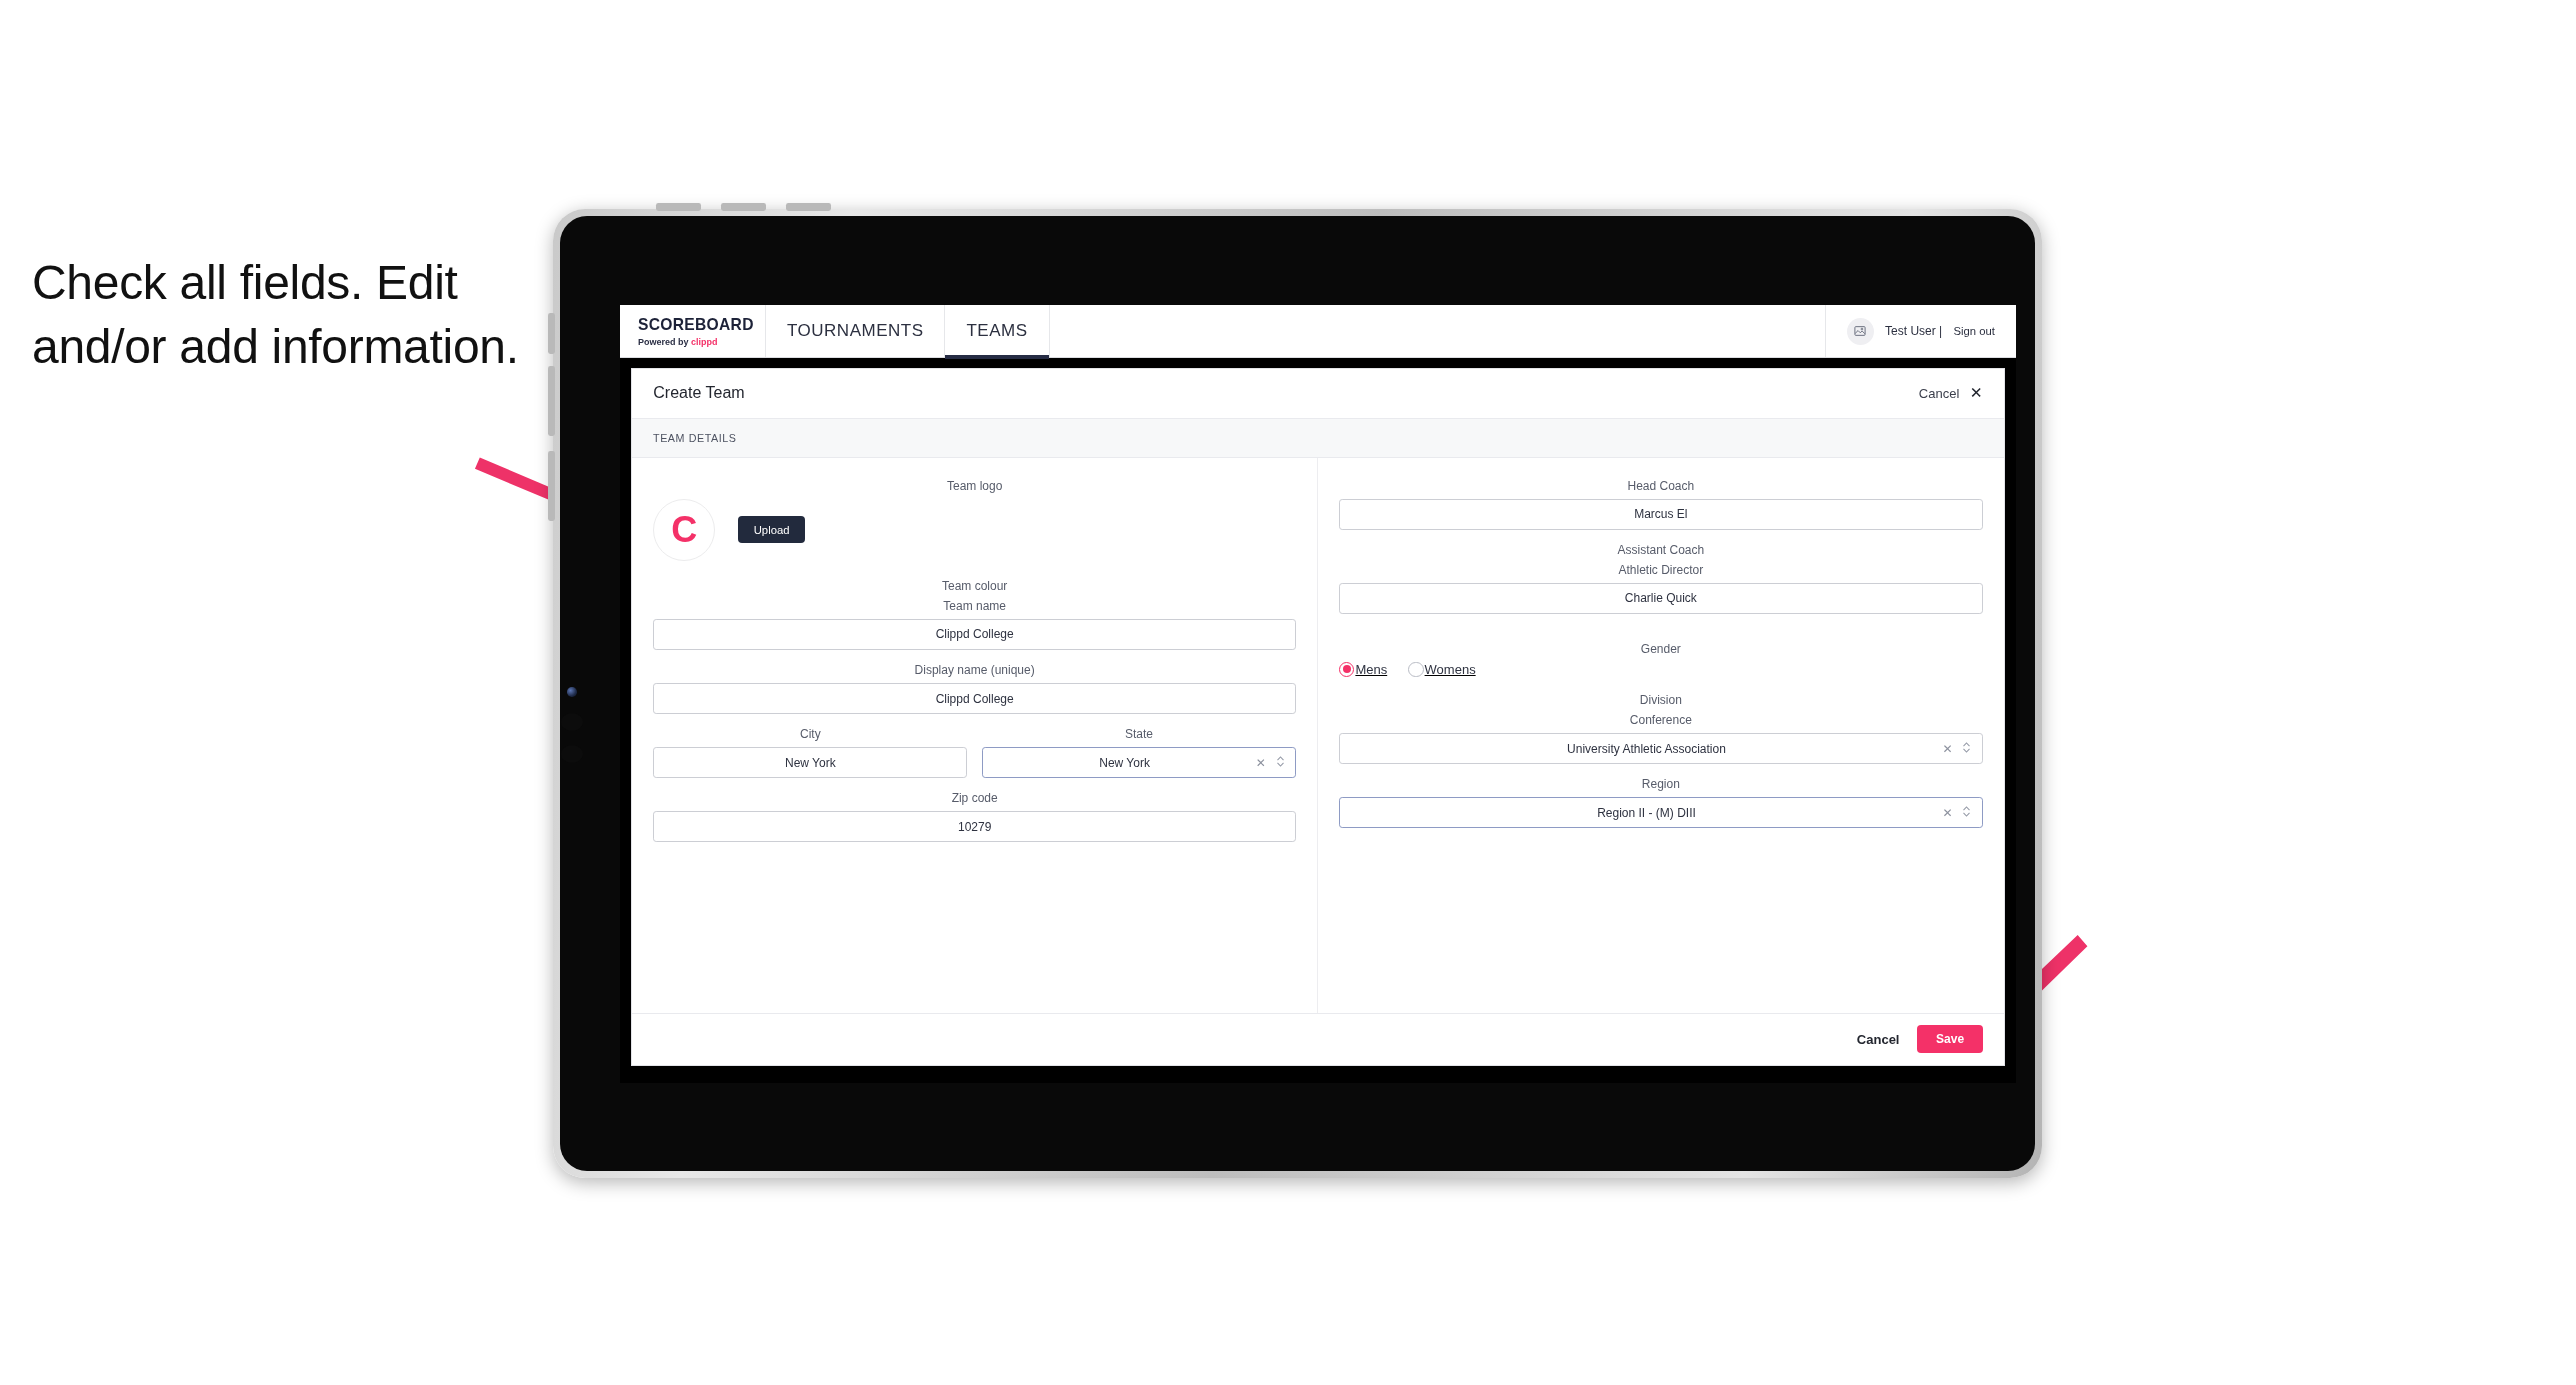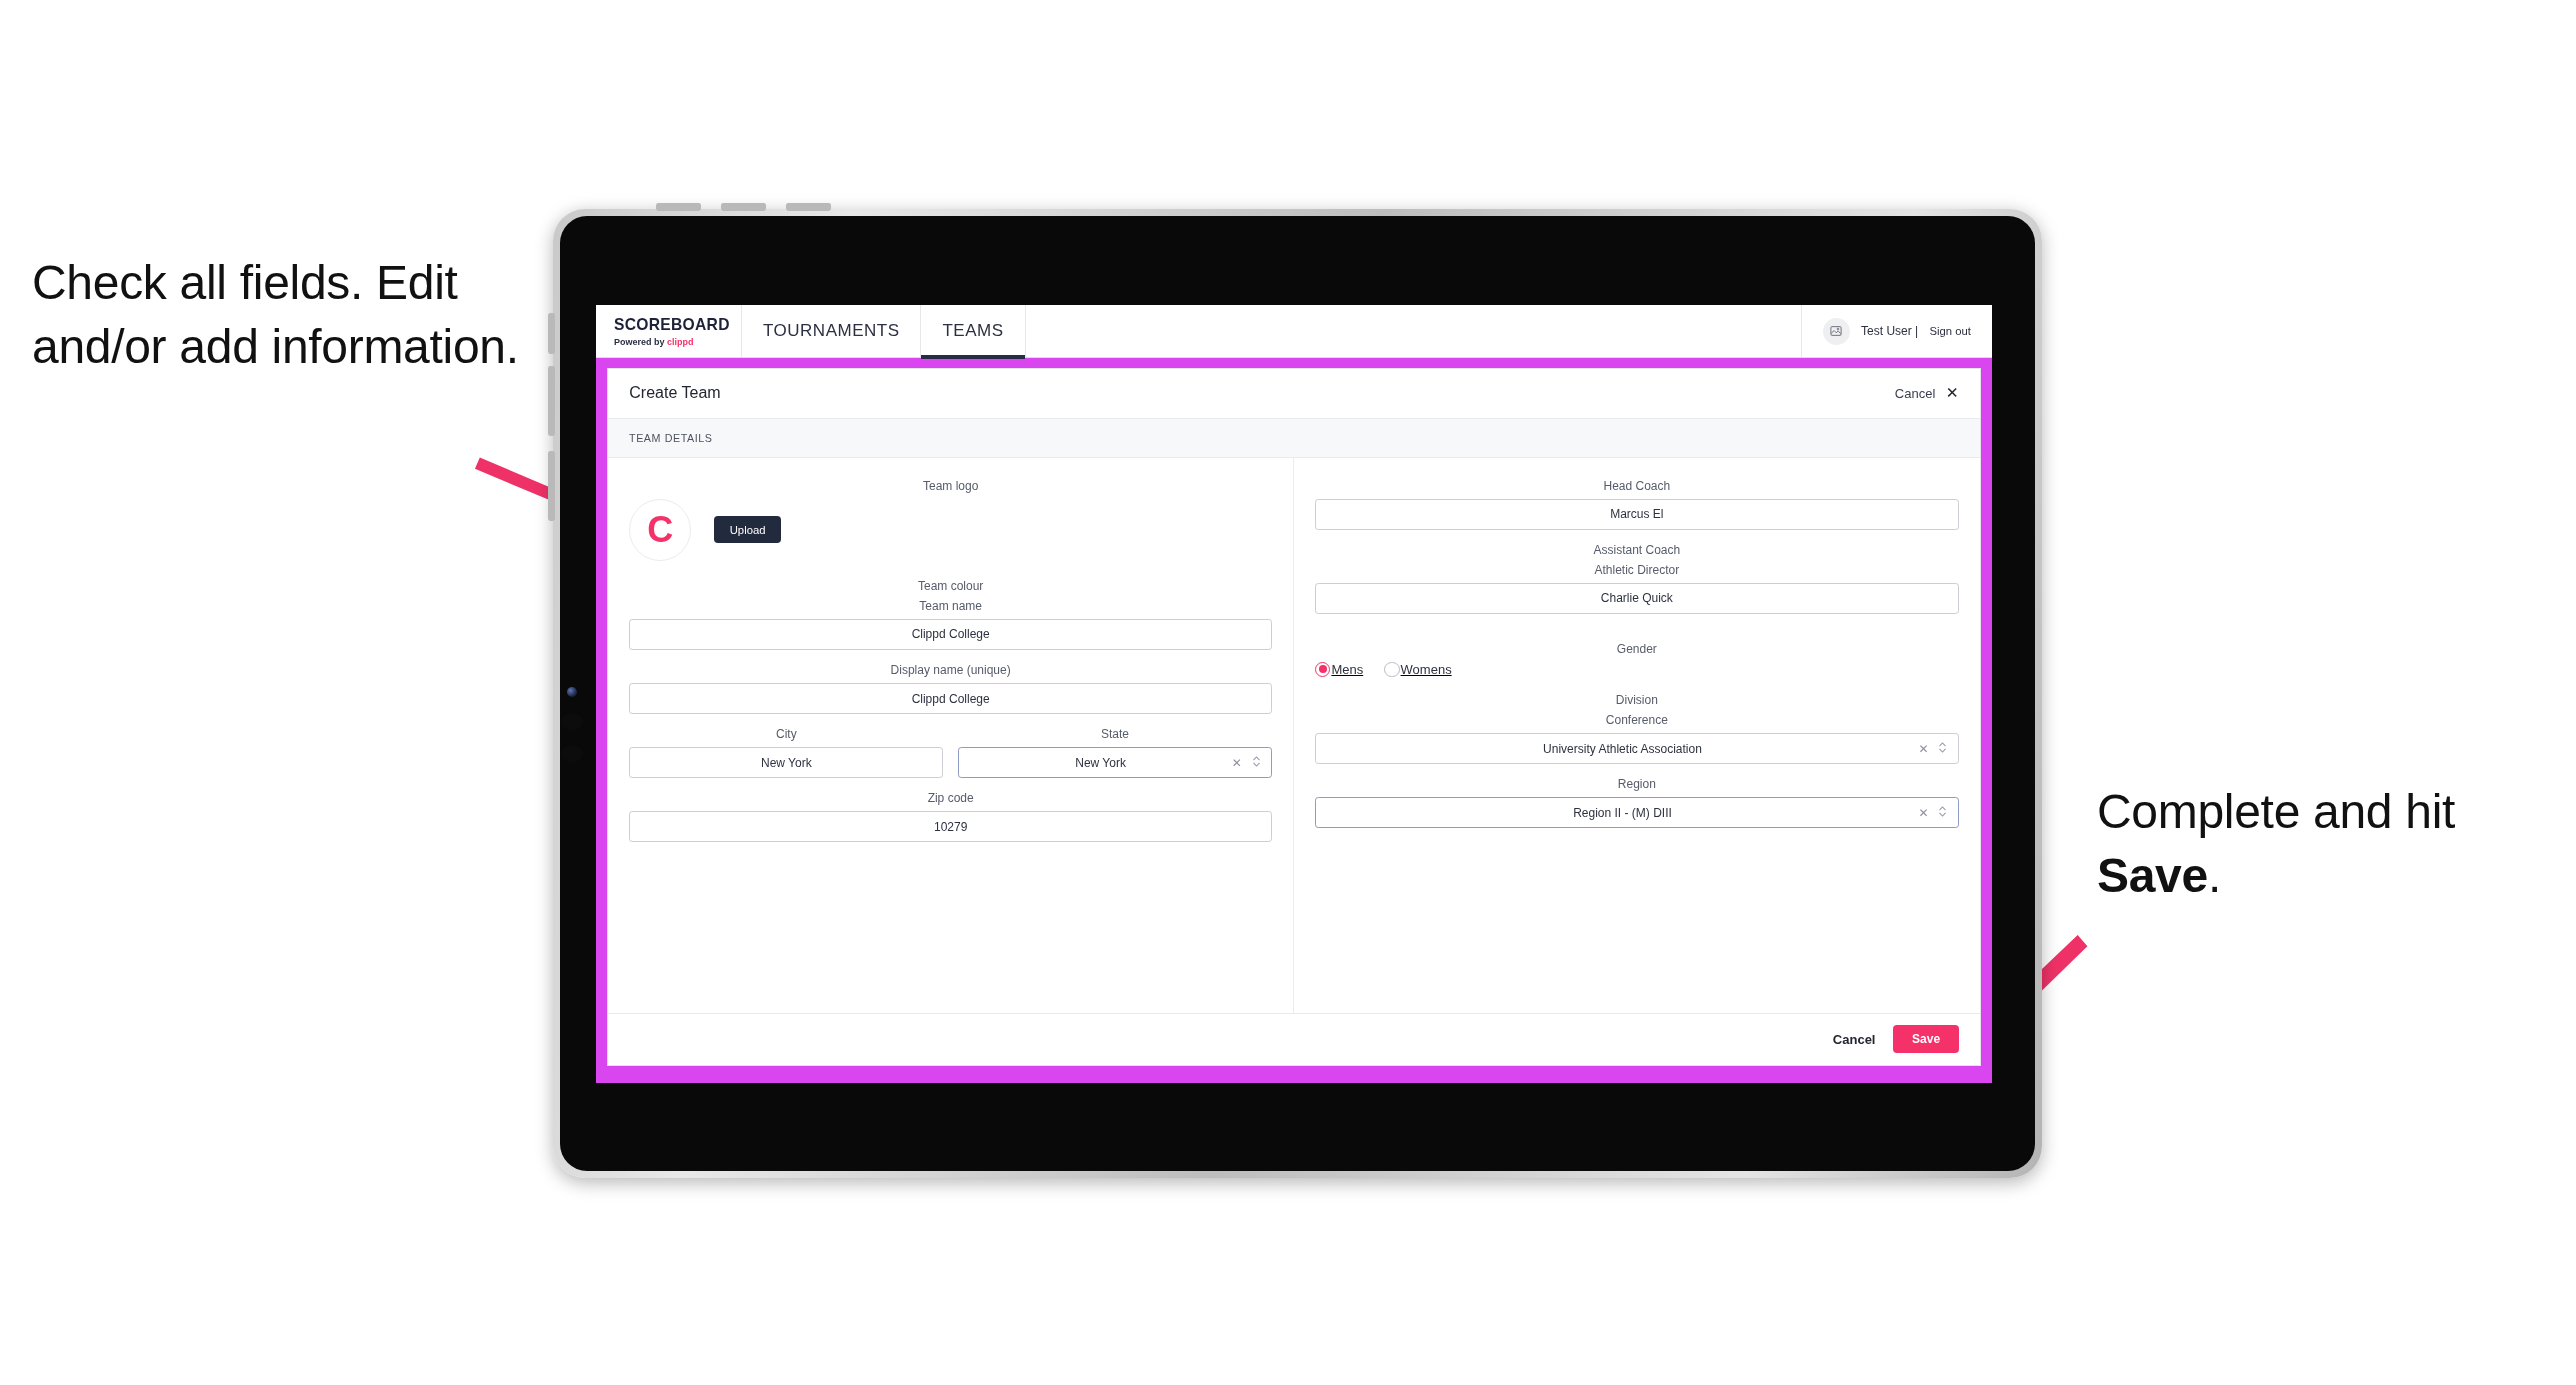--- a/index.html
+++ b/index.html
@@ -60,23 +60,23 @@
   #dot-b { left: 561px; top: 745px; width: 22px; height: 18px; }
   #cam {
     position: absolute; left: 567px; top: 687px;
     width: 9.7px; height: 9.7px; border-radius: 50%;
     background: radial-gradient(circle at 35% 35%, #5d77b5 0%, #1e2a48 60%, #0a0f1c 100%);
   }
 
   
   #app {
     position: absolute;
-    left: 596px; top: 305px;
+    left: 620px; top: 305px;
     width: 1396px; height: 778px;
-    background: #d946ef;
+    background: #000000;
     overflow: hidden;
     font-size: 0;
   }
 
   
   #topnav {
     position: relative;
     height: 53px;
     background: #ffffff;
     border-bottom: 1.6px solid #dcdde1;
@@ -235,23 +235,20 @@
 <body>
 
 <div id="stage">
 
   <div class="annot" id="annot-left">Check all fields. Edit and/or add information.</div>
 
   <svg class="arrow" id="arrow-left" style="left:470px; top:447px;" width="162" height="89" viewBox="0 0 200 110">
     <path d="M6 27 L128 78 L118 96 L176 92 L138 48 L132 64 L12 13 Z" fill="#EE3268"></path>
   </svg>
 
-  <div class="annot" id="annot-right">
-    <span>Complete and hit </span><b>Save</b><span>.</span>
-  </div>
 
   <svg class="arrow" id="arrow-right" style="left:1951px; top:917px;" width="203" height="130" viewBox="0 0 250 160">
     <path d="M168 36 L84 118 L100 132 L42 146 L58 88 L70 104 L156 22 Z" fill="#EE3268"></path>
   </svg>
 
   <div id="tablet">
     <div id="tablet-screen"></div>
   </div>
   <div class="dev-btn" id="btn-top-1"></div>
   <div class="dev-btn" id="btn-top-2"></div>

